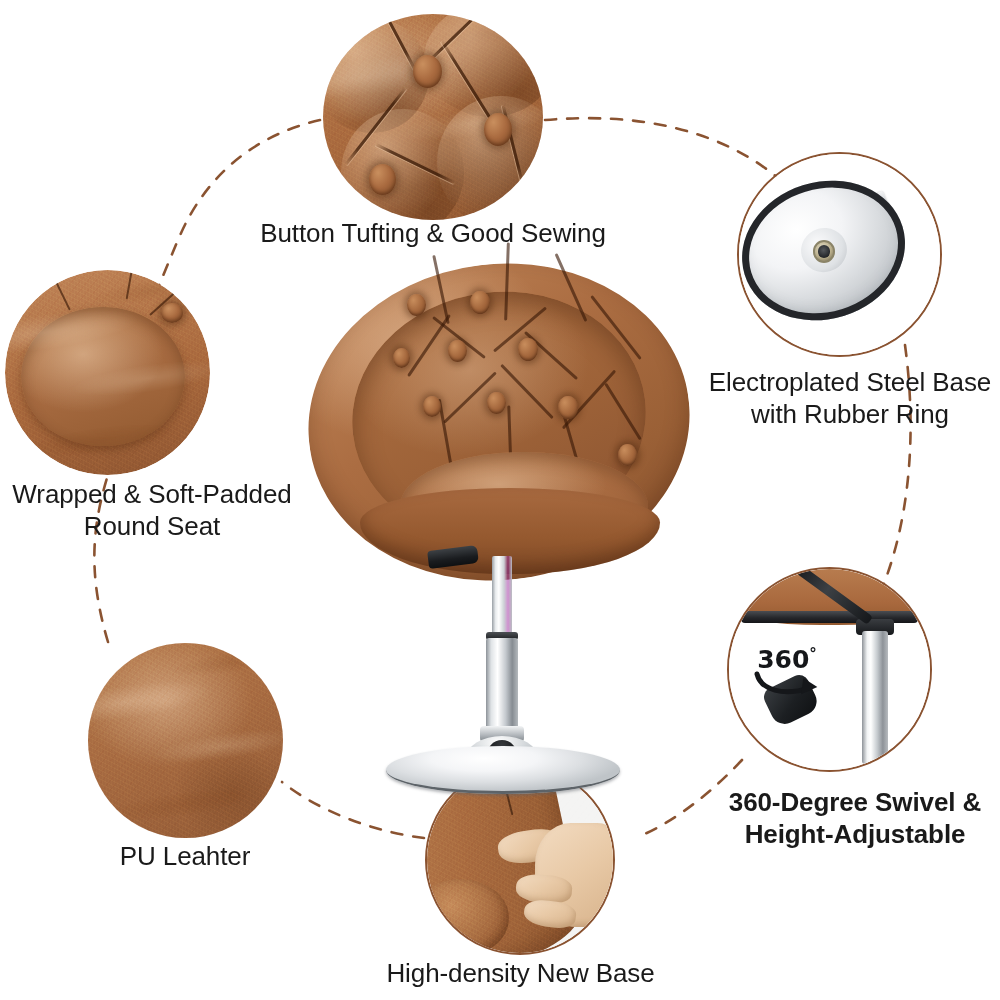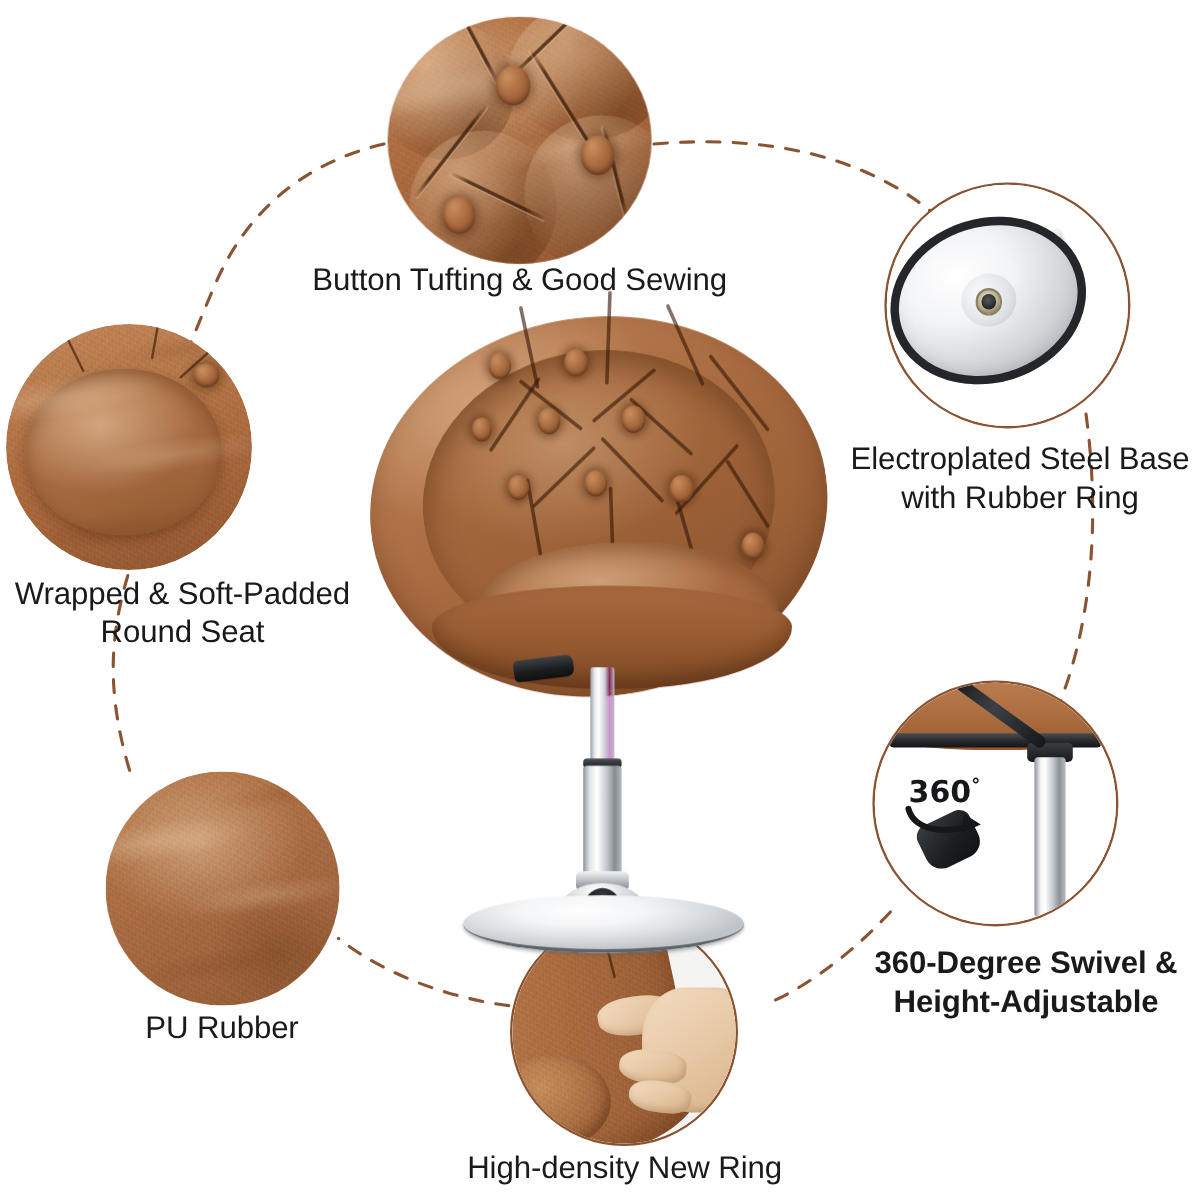--- a/index.html
+++ b/index.html
@@ -427,38 +427,38 @@
 
   <div class="callout">
     <div class="bubble" style="left:88px; top:643px; width:195px; height:195px;">
       <div class="leather-base" style="background:
              radial-gradient(ellipse 65% 50% at 40% 30%, rgba(255,226,195,0.38), rgba(255,226,195,0) 68%),
              radial-gradient(ellipse 45% 35% at 74% 76%, rgba(88,44,14,0.26), rgba(88,44,14,0) 68%),
              linear-gradient(155deg, #b3774a 0%, #a66a41 45%, #99603a 78%, #8d5733 100%);"></div>
       <div class="streaks"></div>
       <div class="grain"></div>
     </div>
-    <div class="caption" style="left:75px; top:841px; width:220px;">PU Rubber</div>
+    <div class="caption" style="left:75px; top:841px; width:220px;">PU Leahter</div>
   </div>
 
   <div class="callout">
     <div class="bubble ringed" style="left:425px; top:765px; width:190px; height:190px;">
       <div class="inner" style="background:#f4f4f3;">
         <div class="foam-roll" style="left:-22%; top:-10%; width:98%; height:118%; transform:rotate(-12deg);"></div>
         <div class="foam-cap" style="left:-8%; top:60%; width:52%; height:42%;"></div>
         <div class="seat-seam" style="left:16%; top:2%; width:48%; transform:rotate(76deg); background:rgba(40,18,5,0.6);"></div>
         <div class="grain"></div>
 
         <div class="hand-part" style="left:38%; top:34%; width:36%; height:17%; border-radius:40% 50% 48% 46%; transform:rotate(-9deg);"></div>
         <div class="hand-part" style="left:58%; top:30%; width:48%; height:56%; border-radius:40% 30% 34% 46%;"></div>
         <div class="hand-part" style="left:48%; top:58%; width:30%; height:15%; border-radius:44% 40% 40% 44%; transform:rotate(5deg);"></div>
         <div class="hand-part" style="left:52%; top:72%; width:28%; height:14%; border-radius:44% 40% 40% 44%; transform:rotate(8deg);"></div>
       </div>
     </div>
-    <div class="caption" style="left:358px; top:958px; width:325px;">High-density New Ring</div>
+    <div class="caption" style="left:358px; top:958px; width:325px;">High-density New Base</div>
   </div>
 
   <div id="chair" style="left:300px; top:258px; width:400px; height:530px;">
 
     <div class="ch-back-outer" style="left:8px; top:6px; width:382px; height:316px;"></div>
     <div class="ch-back-inner" style="left:52px; top:34px; width:294px; height:250px;"></div>
 
     <div class="ch-seam" style="left:106px; top:30px; width:70px; height:3px; transform:rotate(78deg);"></div>
     <div class="ch-seam" style="left:168px; top:22px; width:78px; height:3px; transform:rotate(92deg);"></div>
     <div class="ch-seam" style="left:234px; top:28px; width:74px; height:3px; transform:rotate(66deg);"></div>

